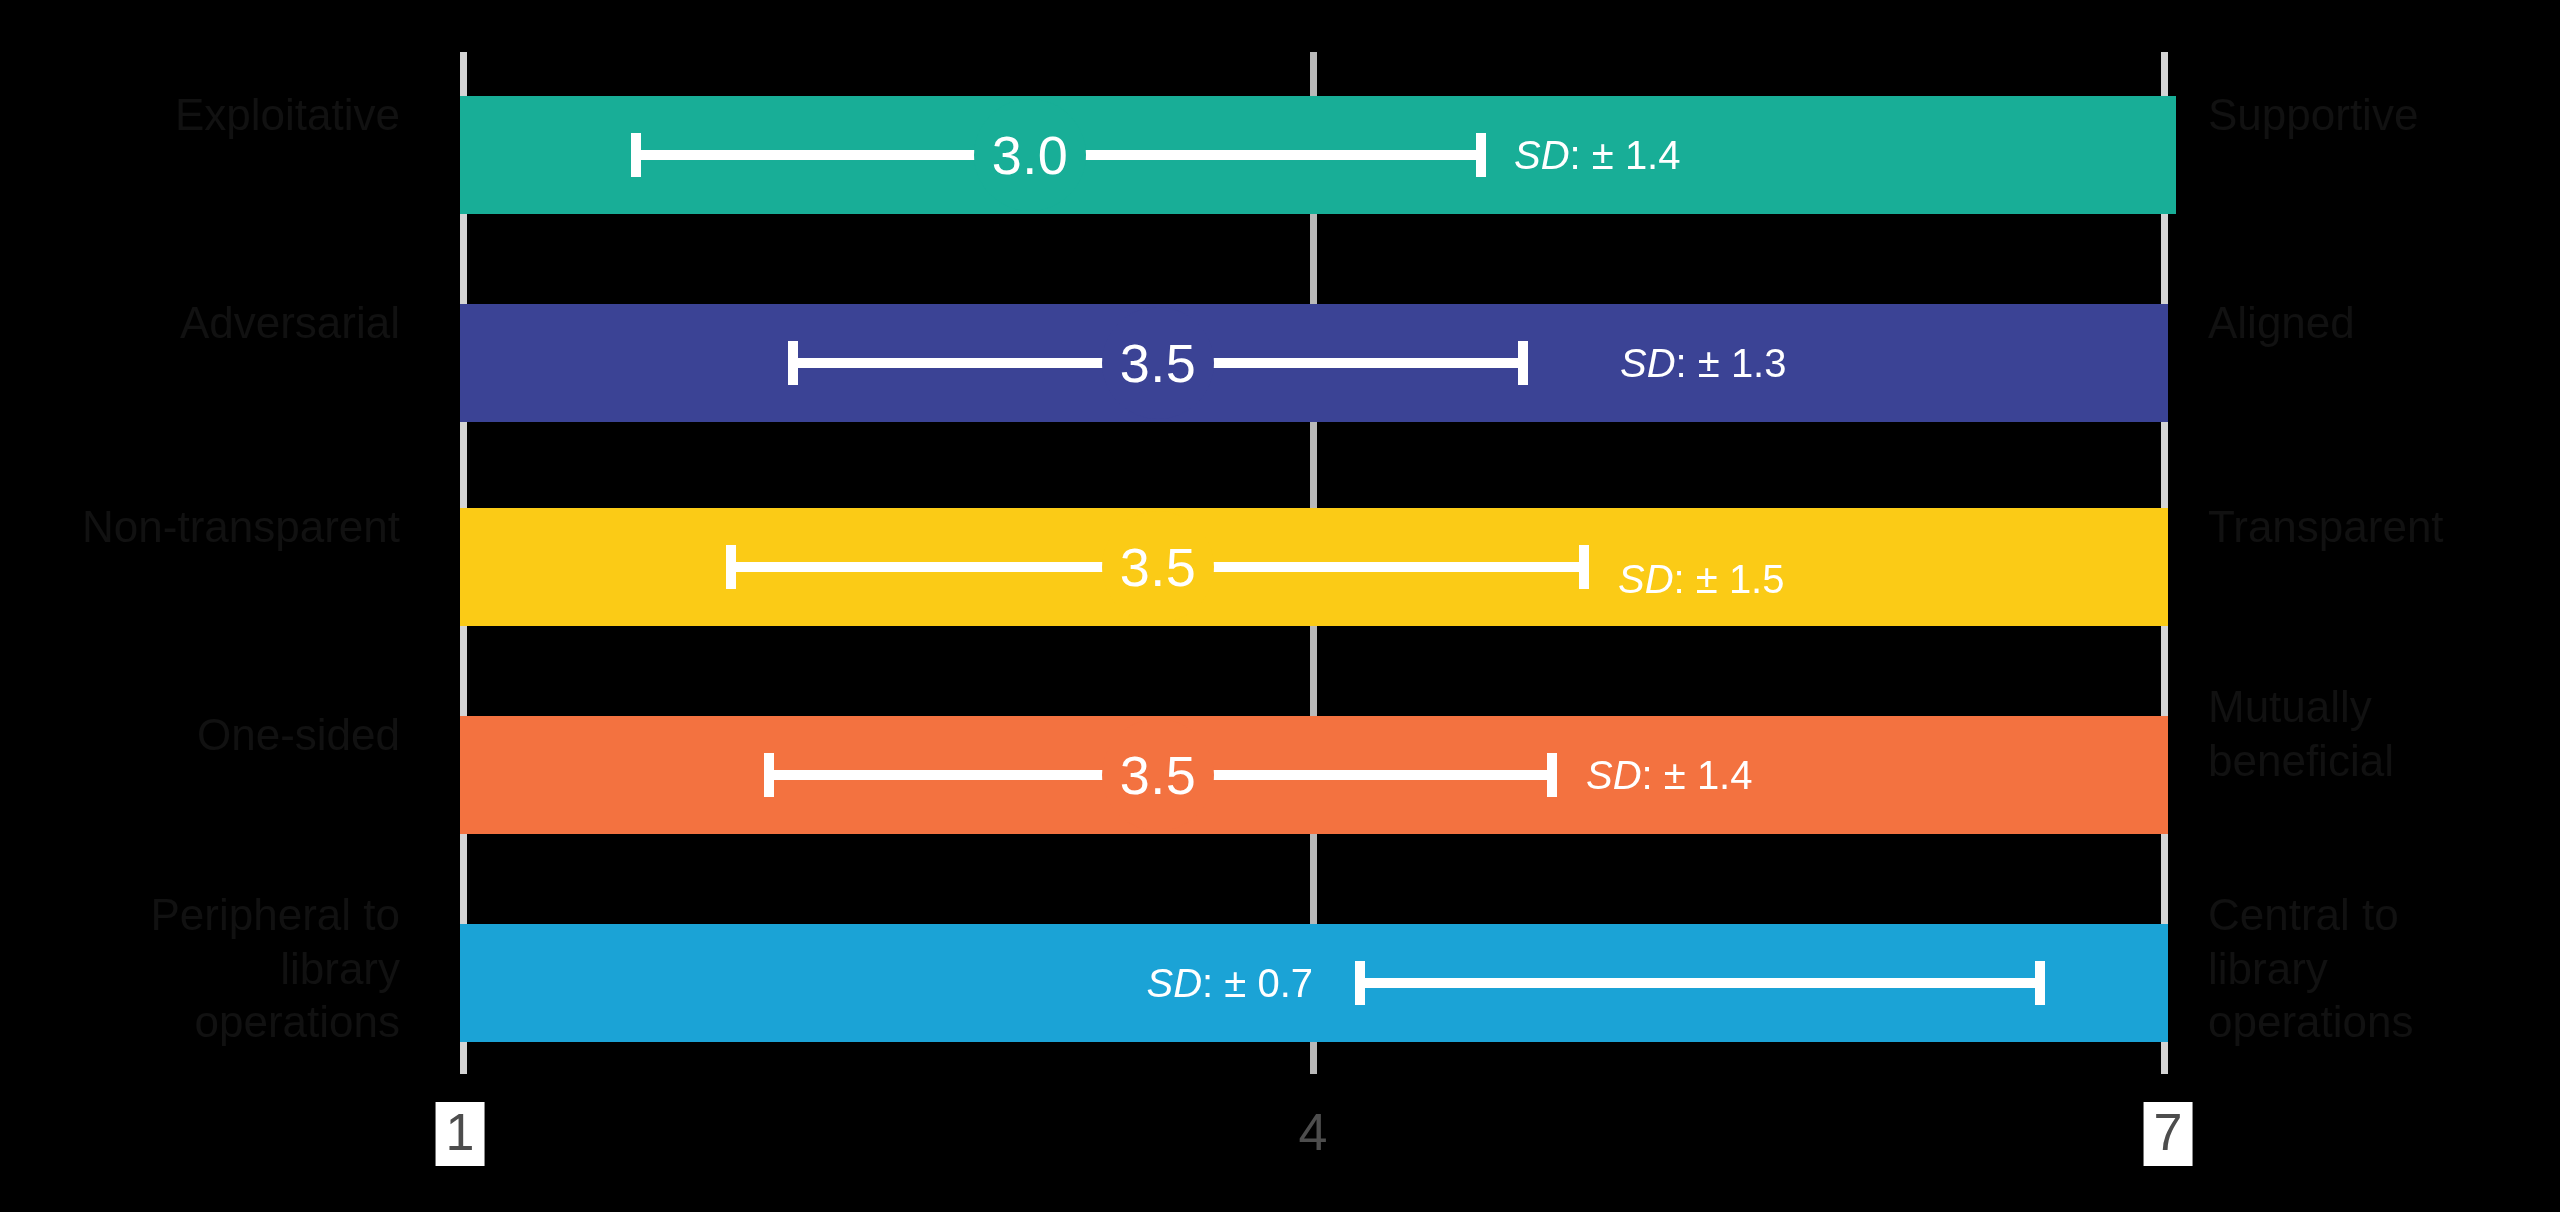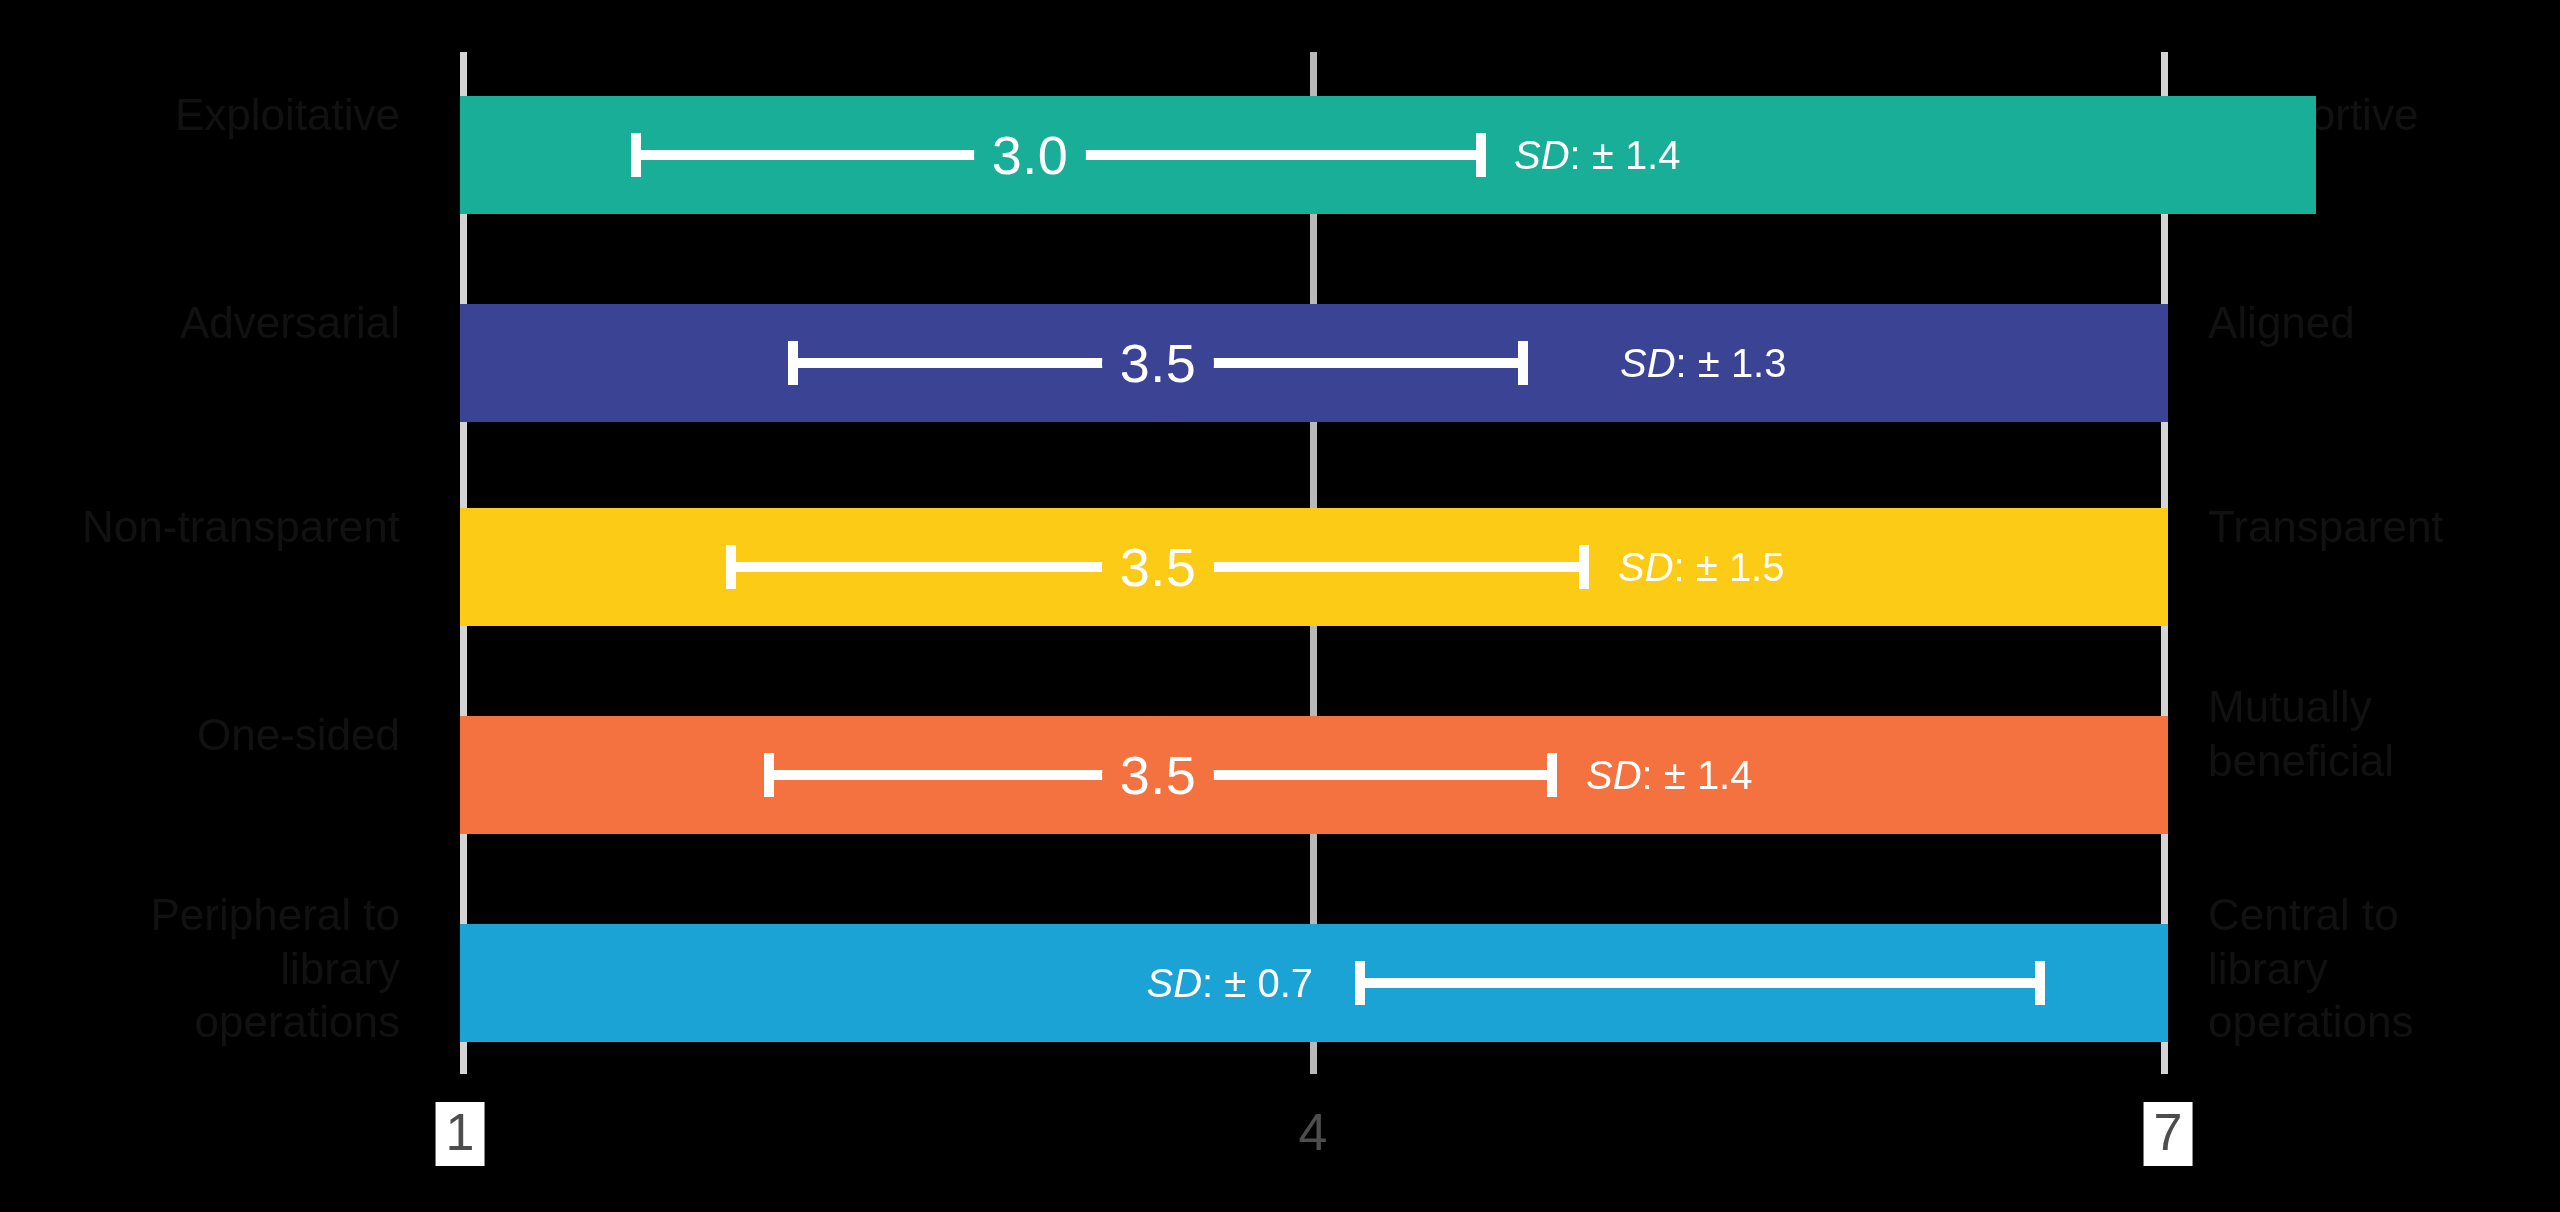--- a/index.html
+++ b/index.html
@@ -154,21 +154,21 @@
 <div id="chart-root">
 
   <div class="plot-area">
     <div class="axis-line" style="left:0px;"></div>
     <div class="axis-line mid" style="left:850px;"></div>
     <div class="axis-line" style="left:1701px;"></div>
   </div>
 
   <div class="side-label left" style="top:88px;">Exploitative</div>
   <div class="side-label right" style="top:88px;">Supportive</div>
-  <div class="row" style="left:460px; top:96px; width:1856px;border-radius:32px;">
+  <div class="row" style="left:460px; top:96px; width:1716px;border-radius:32px;">
     <div class="row-bar" style="background:#18AE97;"></div>
     <div class="errorbar" style="left:171px; width:855px;"></div>
     <div class="mean-bubble" style="left:570px; background:#18AE97;">3.0</div>
     <div class="sd-label right-side" style="left:1054px;">
       <span class="sd-tag">SD</span><span>: ± </span><span>1.4</span>
     </div>
   </div>
 
   <div class="side-label left" style="top:296px;">Adversarial</div>
   <div class="side-label right" style="top:296px;">Aligned</div>
@@ -180,21 +180,21 @@
       <span class="sd-tag">SD</span><span>: ± </span><span>1.3</span>
     </div>
   </div>
 
   <div class="side-label left" style="top:500px;">Non-transparent</div>
   <div class="side-label right" style="top:500px;">Transparent</div>
   <div class="row" style="left:460px; top:508px; width:1708px;">
     <div class="row-bar" style="background:#FBCB16;"></div>
     <div class="errorbar" style="left:266px; width:863px;"></div>
     <div class="mean-bubble" style="left:698px; background:#FBCB16;">3.5</div>
-    <div class="sd-label right-side" style="left:1158px;">
+    <div class="sd-label right-side" style="left:1158px;margin-top:12px;">
       <span class="sd-tag">SD</span><span>: ± </span><span>1.5</span>
     </div>
   </div>
 
   <div class="side-label left" style="top:708px;">One-sided</div>
   <div class="side-label right" style="top:680px;">Mutually
 beneficial</div>
   <div class="row" style="left:460px; top:716px; width:1708px;">
     <div class="row-bar" style="background:#F37240;"></div>
     <div class="errorbar" style="left:304px; width:793px;"></div>

